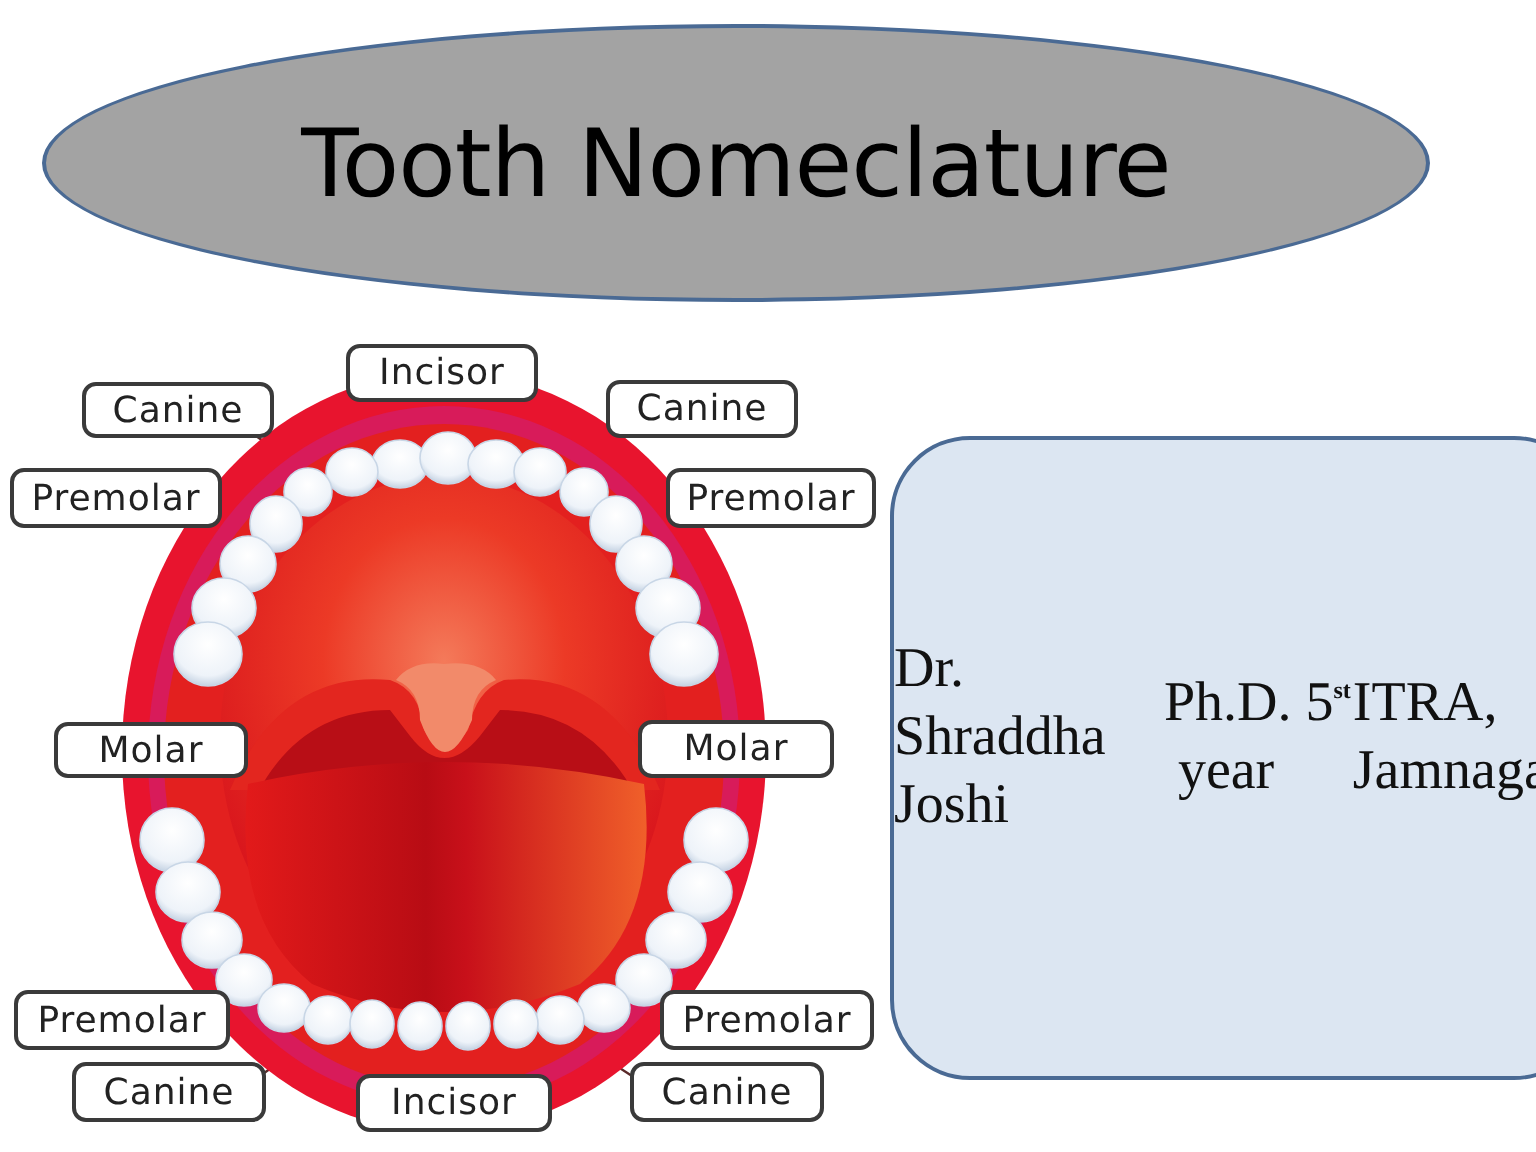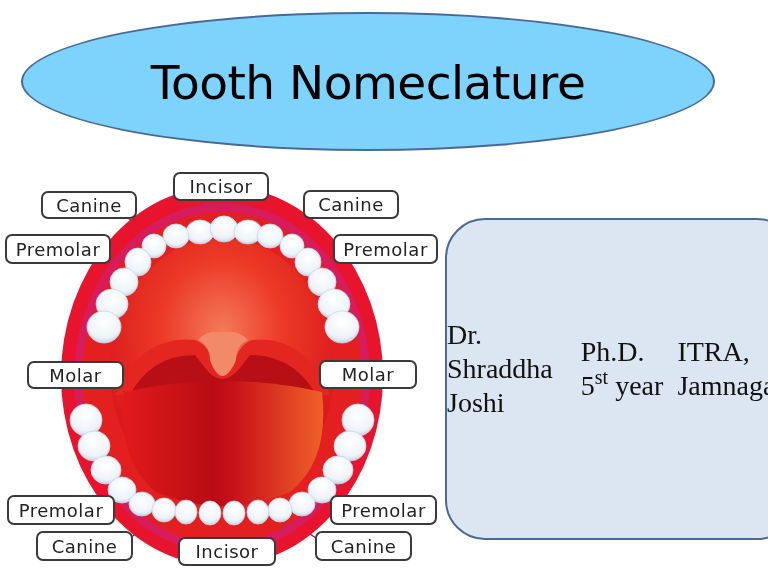--- a/index.html
+++ b/index.html
@@ -4,21 +4,21 @@
 <style>
   html, body { margin: 0; padding: 0; }
   body {
     width: 768px; height: 576px; position: relative; overflow: hidden;
     background: #ffffff;
     font-family: "DejaVu Sans", sans-serif;
   }
   .title-ellipse {
     position: absolute; left: 21px; top: 12px; width: 694px; height: 139px;
     border: 2px solid #4a6a94; border-radius: 50%;
-    box-sizing: border-box; background: #7dd3fc;
+    box-sizing: border-box; background: #a3a3a3;
     display: flex; align-items: center; justify-content: center;
   }
   .title-text {
     font-family: "DejaVu Sans", sans-serif;
     font-size: 47px; color: #000; letter-spacing: -0.5px;
     margin-top: 2px;
   }
   .mouth-svg { position: absolute; left: 0; top: 160px; }
   .label {
     position: absolute; box-sizing: border-box;
@@ -28,21 +28,21 @@
     letter-spacing: 0.5px;
   }
   .info-box {
     position: absolute; left: 445px; top: 218px; width: 352px; height: 322px;
     box-sizing: border-box; border: 2px solid #4a6a94; border-radius: 40px;
     background: #dce6f2;
     display: flex; flex-direction: row; align-items: center; justify-content: center;
     font-family: "Liberation Serif", serif; font-size: 28px; color: #111;
     line-height: 34px; padding-bottom: 20px;
   }
-  .info-box sup { font-size: 20px; vertical-align: 11px; line-height: 0; }
+  .info-box sup { font-size: 12px; vertical-align: 11px; line-height: 0; font-weight: bold; }
 </style>
 </head>
 <body>
 
 <div class="title-ellipse">
   <span class="title-text">Tooth Nomeclature</span>
 </div>
 
 <svg class="mouth-svg" width="445" height="416" viewBox="0 160 445 416" xmlns="http://www.w3.org/2000/svg">
   <defs>

